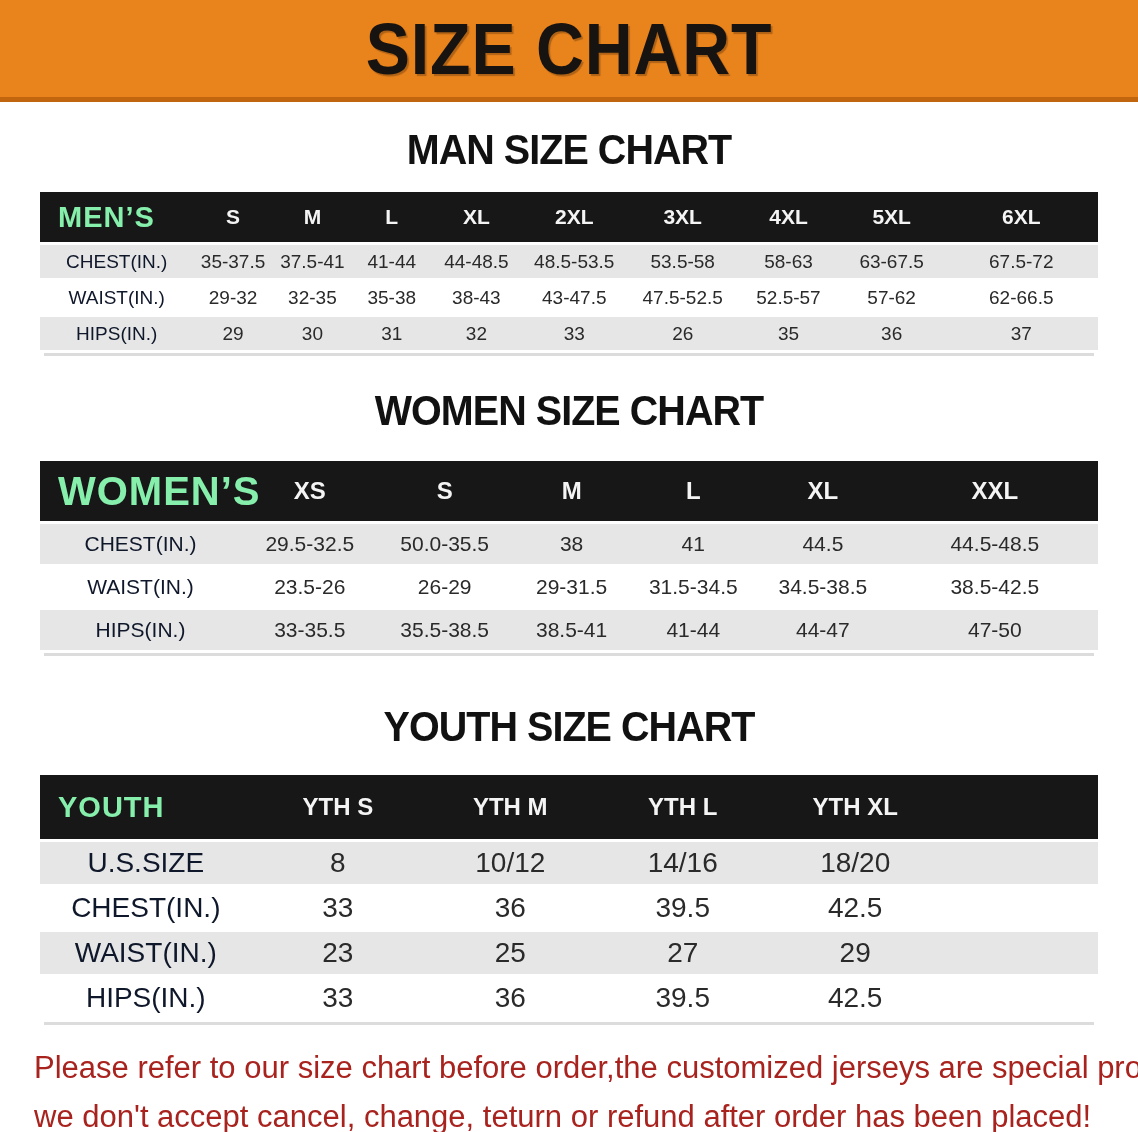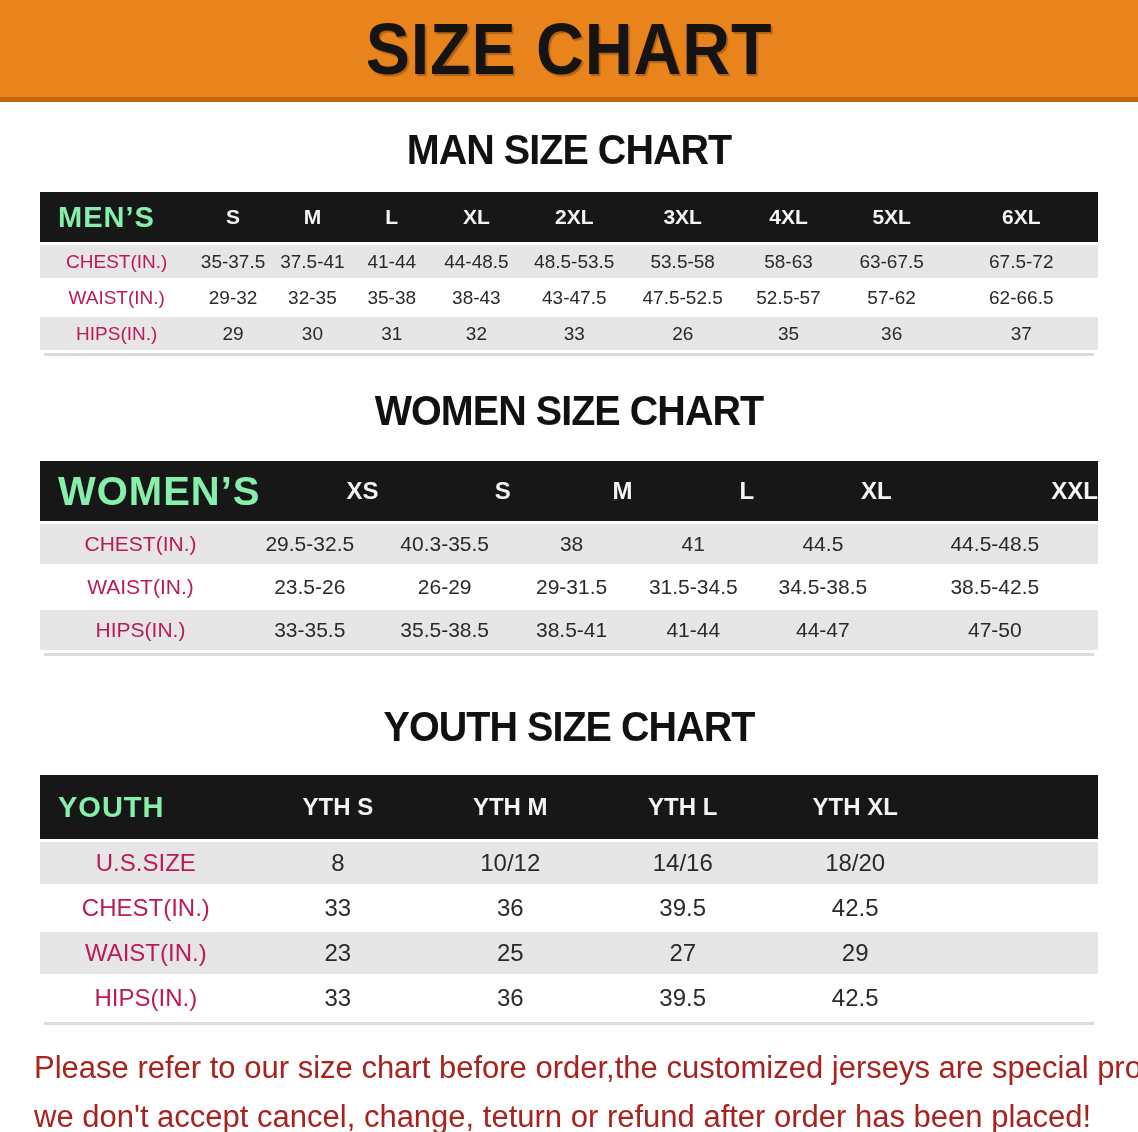--- a/index.html
+++ b/index.html
@@ -49,36 +49,36 @@
   }
   table.size-table thead th:first-child{
     text-align:left;padding-left:18px;
     color:#86efac;font-weight:800;letter-spacing:1px;
   }
   table.size-table tbody td{
     text-align:center;vertical-align:middle;
     border-bottom:3px solid #ffffff;
     color:#2a2a2a;padding:0;
   }
-  table.size-table tbody td:first-child{color:#be185d;}
+  table.size-table tbody td:first-child{color:#0f172a;}
   table.size-table tbody tr:nth-child(odd) td{background:var(--row-stripe,#E6E6E6);}
   table.size-table tbody tr:nth-child(even) td{background:#ffffff;}
 
   
   table.men thead th{height:50px;font-size:21px;}
   table.men thead th:first-child{font-size:29px;}
   table.men tbody td{height:33px;font-size:19px;}
   
-  table.women thead th{height:60px;font-size:24px;text-align:right;}
+  table.women thead th{height:60px;font-size:24px;}
   table.women thead th:first-child{font-size:40px;}
   table.women tbody td{height:40px;font-size:21px;}
   
   table.youth thead th{height:64px;font-size:24px;}
   table.youth thead th:first-child{font-size:29px;margin-left:12px;}
-  table.youth tbody td{height:42px;font-size:24px;}
+  table.youth tbody td{height:42px;font-size:28px;}
 
   .footer-note{margin:26px 34px 0 34px;}
   .footer-note p{
     margin:0 0 9px 0;
     font-size:31px;line-height:1.28;
     color:var(--footer-red,#A8221E);
     white-space:nowrap;
   }
 </style>
 </head>
@@ -175,21 +175,21 @@
         <th>M</th>
         <th>L</th>
         <th>XL</th>
         <th>XXL</th>
       </tr>
     </thead>
     <tbody>
       <tr>
         <td>CHEST(IN.)</td>
         <td>29.5-32.5</td>
-        <td>40.3-35.5</td>
+        <td>50.0-35.5</td>
         <td>38</td>
         <td>41</td>
         <td>44.5</td>
         <td>44.5-48.5</td>
       </tr>
       <tr>
         <td>WAIST(IN.)</td>
         <td>23.5-26</td>
         <td>26-29</td>
         <td>29-31.5</td>

